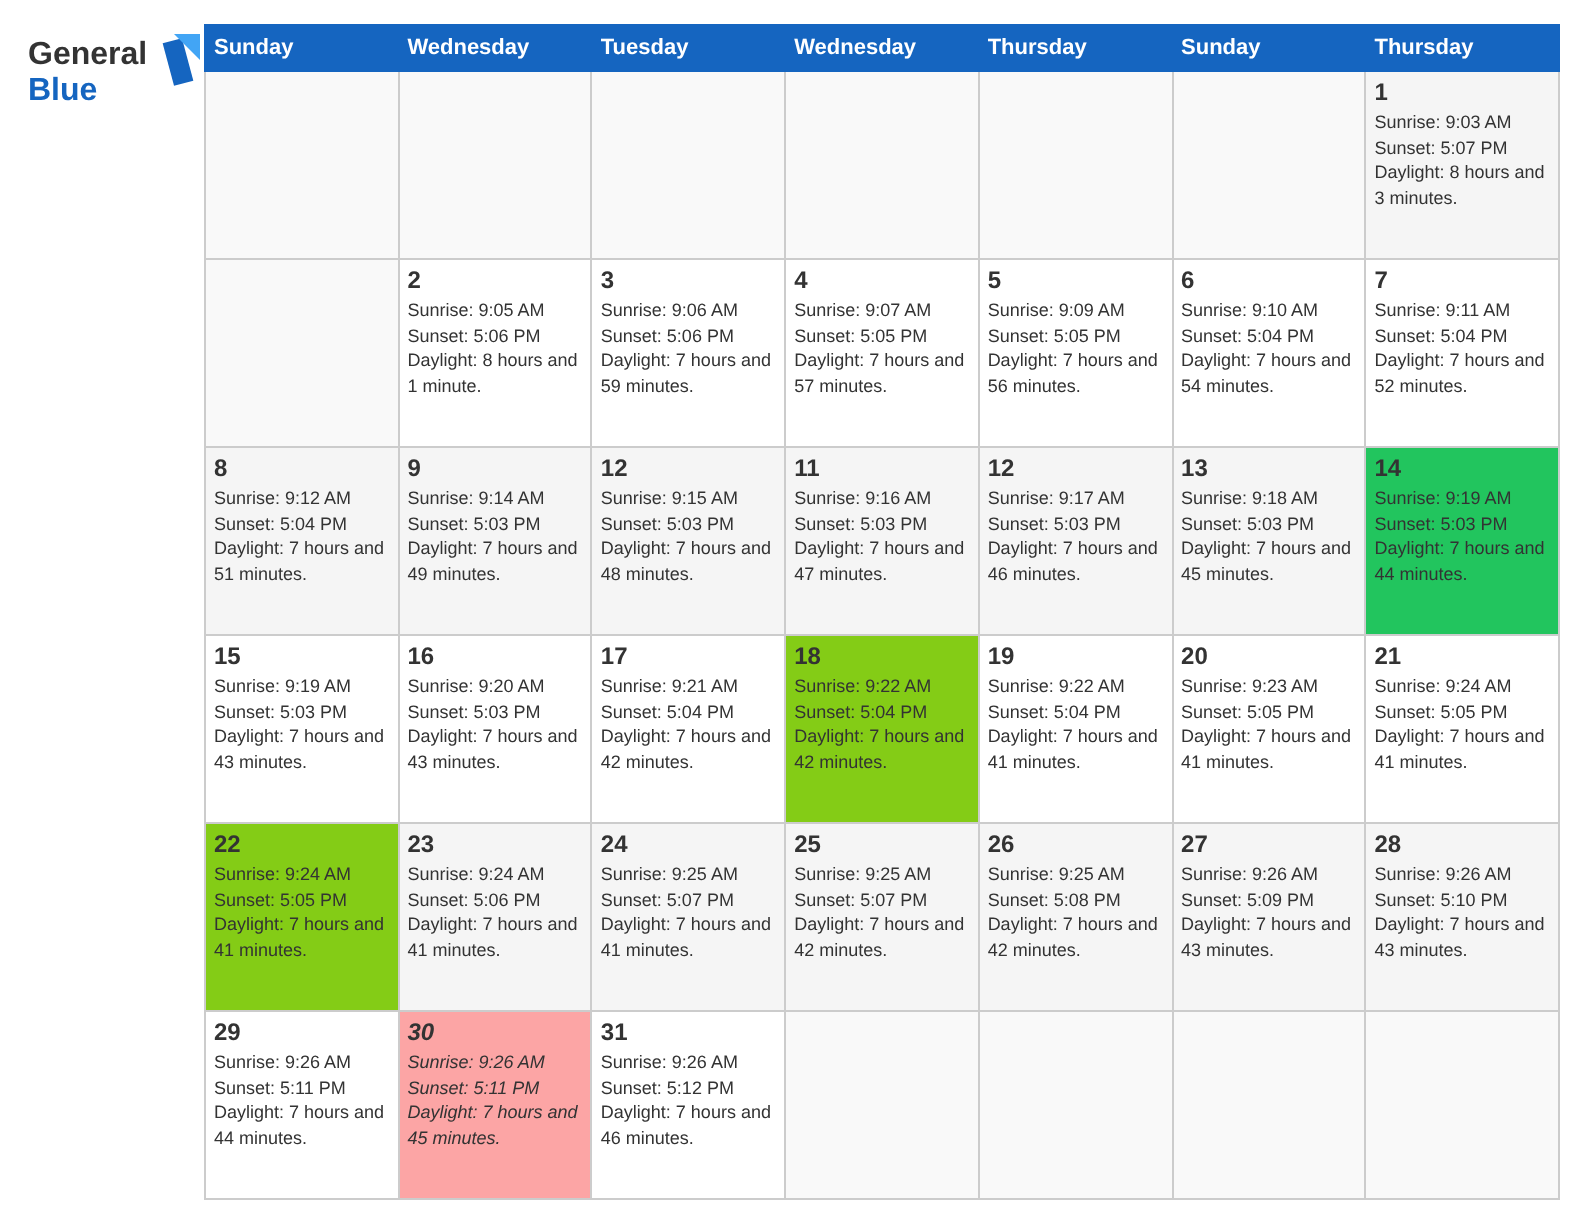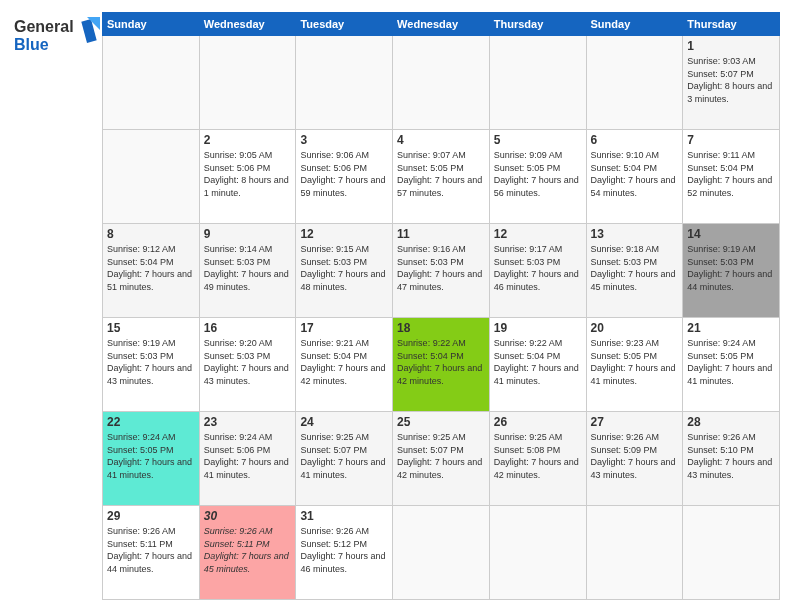--- a/index.html
+++ b/index.html
@@ -134,33 +134,33 @@
           <td style="background: rgb(255, 255, 255);"><span class="day-number">6</span><span class="day-info">Sunrise: 9:10 AM<br>Sunset: 5:04 PM<br>Daylight: 7 hours and 54 minutes.</span></td>
           <td style="background: rgb(255, 255, 255);"><span class="day-number">7</span><span class="day-info">Sunrise: 9:11 AM<br>Sunset: 5:04 PM<br>Daylight: 7 hours and 52 minutes.</span></td>
         </tr>
         <tr>
           <td style="background: rgb(245, 245, 245);"><span class="day-number">8</span><span class="day-info">Sunrise: 9:12 AM<br>Sunset: 5:04 PM<br>Daylight: 7 hours and 51 minutes.</span></td>
           <td style="background: rgb(245, 245, 245);"><span class="day-number">9</span><span class="day-info">Sunrise: 9:14 AM<br>Sunset: 5:03 PM<br>Daylight: 7 hours and 49 minutes.</span></td>
           <td style="background: rgb(245, 245, 245);"><span class="day-number">12</span><span class="day-info">Sunrise: 9:15 AM<br>Sunset: 5:03 PM<br>Daylight: 7 hours and 48 minutes.</span></td>
           <td style="background: rgb(245, 245, 245);"><span class="day-number">11</span><span class="day-info">Sunrise: 9:16 AM<br>Sunset: 5:03 PM<br>Daylight: 7 hours and 47 minutes.</span></td>
           <td style="background: rgb(245, 245, 245);"><span class="day-number">12</span><span class="day-info">Sunrise: 9:17 AM<br>Sunset: 5:03 PM<br>Daylight: 7 hours and 46 minutes.</span></td>
           <td style="background: rgb(245, 245, 245);"><span class="day-number">13</span><span class="day-info">Sunrise: 9:18 AM<br>Sunset: 5:03 PM<br>Daylight: 7 hours and 45 minutes.</span></td>
-          <td style="background: #a3a3a3;"><span class="day-number">14</span><span class="day-info">Sunrise: 9:19 AM<br>Sunset: 5:03 PM<br>Daylight: 7 hours and 44 minutes.</span></td>
+          <td style="background: #22c55e;"><span class="day-number">14</span><span class="day-info">Sunrise: 9:19 AM<br>Sunset: 5:03 PM<br>Daylight: 7 hours and 44 minutes.</span></td>
         </tr>
         <tr>
           <td style="background: rgb(255, 255, 255);"><span class="day-number">15</span><span class="day-info">Sunrise: 9:19 AM<br>Sunset: 5:03 PM<br>Daylight: 7 hours and 43 minutes.</span></td>
           <td style="background: rgb(255, 255, 255);"><span class="day-number">16</span><span class="day-info">Sunrise: 9:20 AM<br>Sunset: 5:03 PM<br>Daylight: 7 hours and 43 minutes.</span></td>
           <td style="background: rgb(255, 255, 255);"><span class="day-number">17</span><span class="day-info">Sunrise: 9:21 AM<br>Sunset: 5:04 PM<br>Daylight: 7 hours and 42 minutes.</span></td>
           <td style="background: #84cc16;"><span class="day-number">18</span><span class="day-info">Sunrise: 9:22 AM<br>Sunset: 5:04 PM<br>Daylight: 7 hours and 42 minutes.</span></td>
           <td style="background: rgb(255, 255, 255);"><span class="day-number">19</span><span class="day-info">Sunrise: 9:22 AM<br>Sunset: 5:04 PM<br>Daylight: 7 hours and 41 minutes.</span></td>
           <td style="background: rgb(255, 255, 255);"><span class="day-number">20</span><span class="day-info">Sunrise: 9:23 AM<br>Sunset: 5:05 PM<br>Daylight: 7 hours and 41 minutes.</span></td>
           <td style="background: rgb(255, 255, 255);"><span class="day-number">21</span><span class="day-info">Sunrise: 9:24 AM<br>Sunset: 5:05 PM<br>Daylight: 7 hours and 41 minutes.</span></td>
         </tr>
         <tr>
-          <td style="background: #5eead4;"><span class="day-number">22</span><span class="day-info">Sunrise: 9:24 AM<br>Sunset: 5:05 PM<br>Daylight: 7 hours and 41 minutes.</span></td>
+          <td style="background: #84cc16;"><span class="day-number">22</span><span class="day-info">Sunrise: 9:24 AM<br>Sunset: 5:05 PM<br>Daylight: 7 hours and 41 minutes.</span></td>
           <td style="background: rgb(245, 245, 245);"><span class="day-number">23</span><span class="day-info">Sunrise: 9:24 AM<br>Sunset: 5:06 PM<br>Daylight: 7 hours and 41 minutes.</span></td>
           <td style="background: rgb(245, 245, 245);"><span class="day-number">24</span><span class="day-info">Sunrise: 9:25 AM<br>Sunset: 5:07 PM<br>Daylight: 7 hours and 41 minutes.</span></td>
           <td style="background: rgb(245, 245, 245);"><span class="day-number">25</span><span class="day-info">Sunrise: 9:25 AM<br>Sunset: 5:07 PM<br>Daylight: 7 hours and 42 minutes.</span></td>
           <td style="background: rgb(245, 245, 245);"><span class="day-number">26</span><span class="day-info">Sunrise: 9:25 AM<br>Sunset: 5:08 PM<br>Daylight: 7 hours and 42 minutes.</span></td>
           <td style="background: rgb(245, 245, 245);"><span class="day-number">27</span><span class="day-info">Sunrise: 9:26 AM<br>Sunset: 5:09 PM<br>Daylight: 7 hours and 43 minutes.</span></td>
           <td style="background: rgb(245, 245, 245);"><span class="day-number">28</span><span class="day-info">Sunrise: 9:26 AM<br>Sunset: 5:10 PM<br>Daylight: 7 hours and 43 minutes.</span></td>
         </tr>
         <tr>
           <td style="background: rgb(255, 255, 255);"><span class="day-number">29</span><span class="day-info">Sunrise: 9:26 AM<br>Sunset: 5:11 PM<br>Daylight: 7 hours and 44 minutes.</span></td>
           <td style="background: #fca5a5; font-style: italic;"><span class="day-number">30</span><span class="day-info">Sunrise: 9:26 AM<br>Sunset: 5:11 PM<br>Daylight: 7 hours and 45 minutes.</span></td>

